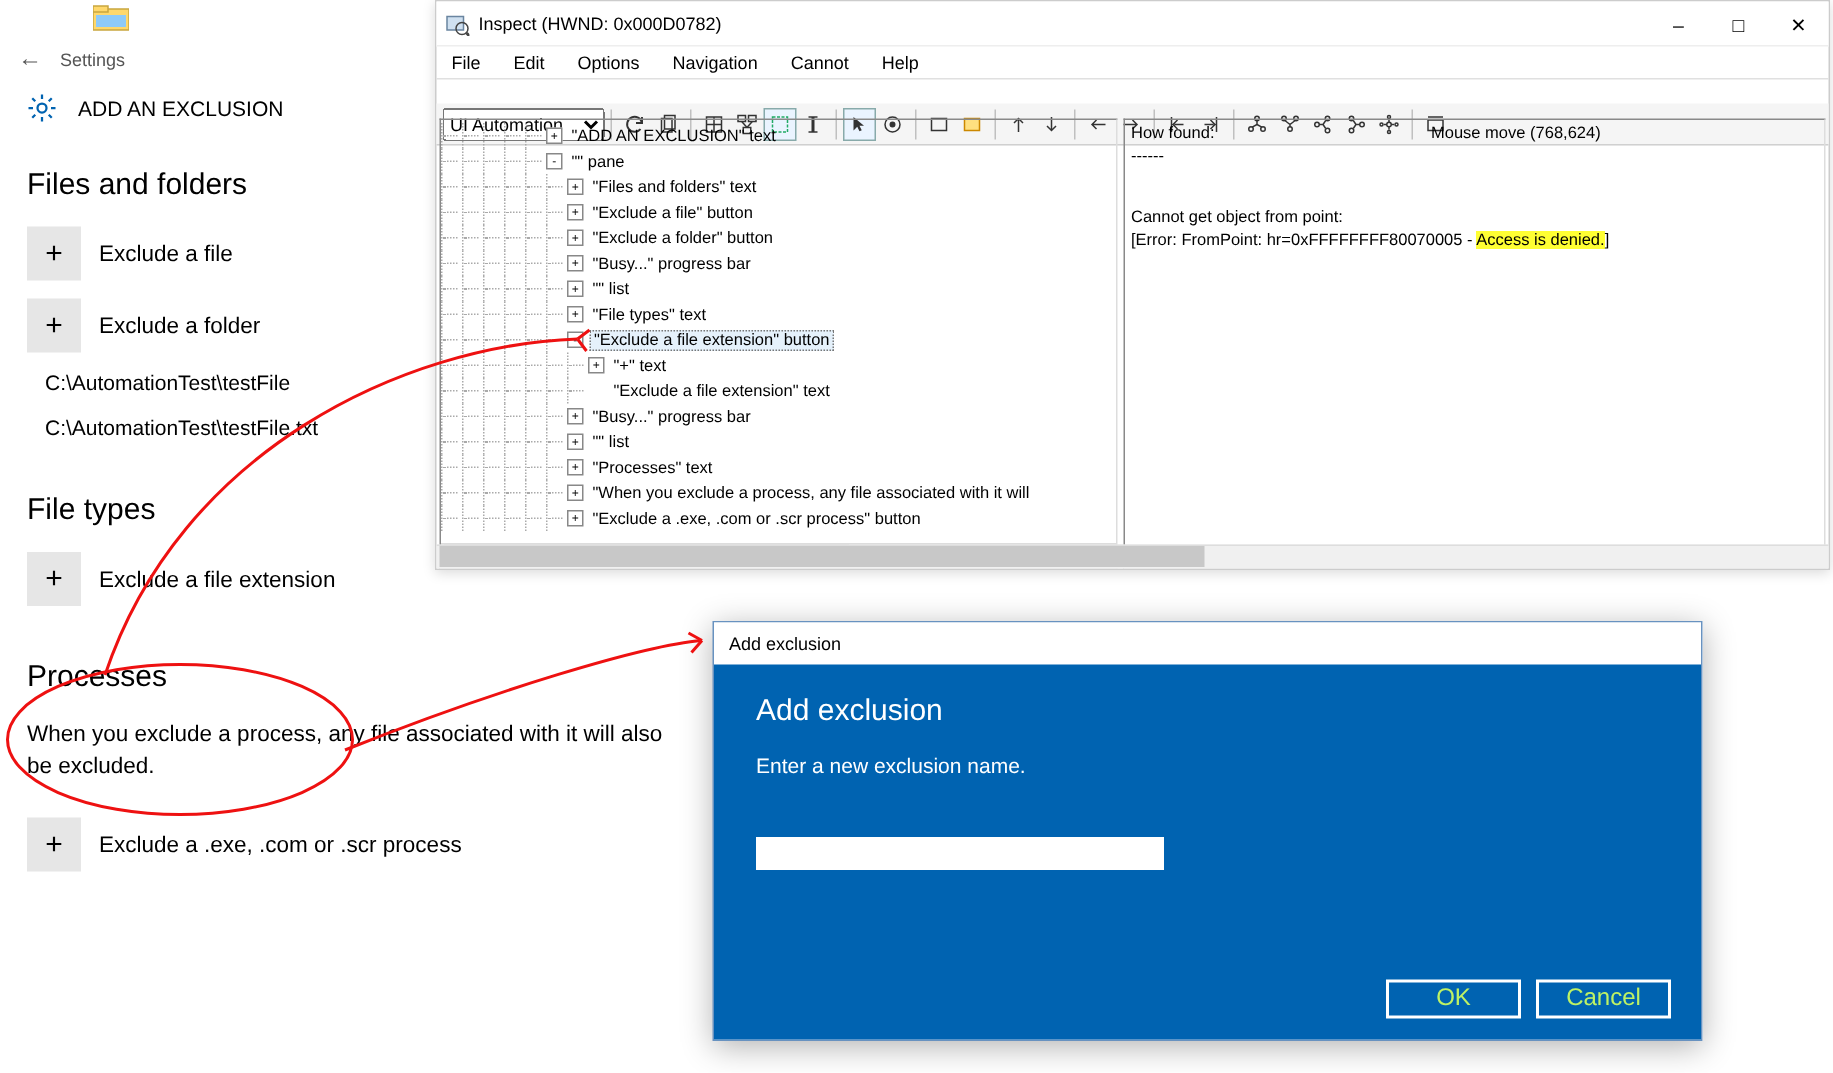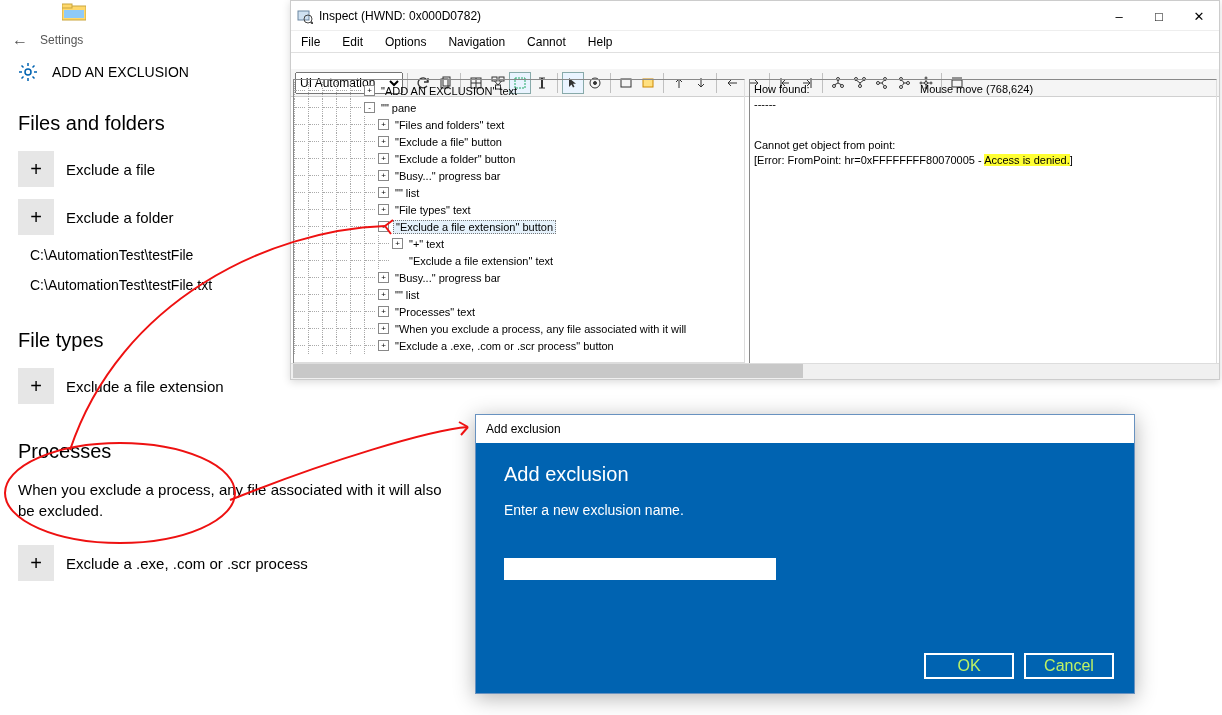--- a/index.html
+++ b/index.html
@@ -51,21 +51,21 @@
 .tree { font-size: 11px; padding: 2px 0; }
 .tree-row { white-space: nowrap; display: flex; align-items: center; height: 17px; }
 .expander { width: 11px; height: 11px; border: 1px solid #888; display: inline-flex; align-items: center; justify-content: center; font-size: 8px; line-height: 1; margin-right: 4px; background: #fff; cursor: pointer; }
 .dots { display: inline-block; border-left: 1px dotted #aaa; width: 14px; height: 17px; position: relative; }
 .dots::after { content: ""; position: absolute; top: 8px; left: 0; width: 10px; border-top: 1px dotted #aaa; }
 .tree-text { padding: 0 2px; }
 .tree-row.selected .tree-text { background: #e5f1fb; border: 1px dotted #777; }
 
 .hscroll { position: absolute; bottom: 0; left: 0; right: 0; height: 16px; background: #f0f0f0; border-top: 1px solid #ddd; }
 .hscroll .thumb { height: 14px; background: #c8c8c8; }
-.info-pane .info-label { display: inline-block; width: 166px; }
+.info-pane .info-label { display: inline-block; width: 200px; }
 .highlight { background: #ffff33; }
 
 
 .dialog { position: absolute; left: 475px; top: 414px; width: 660px; height: 280px; box-shadow: 0 4px 20px rgba(0,0,0,0.3); border: 1px solid #6892c0; }
 .dialog-titlebar { height: 28px; background: #fff; display: flex; align-items: center; padding: 0 10px; font-size: 12px; }
 .dialog-body { background: #0063B1; height: calc(100% - 28px); color: #fff; padding: 20px 28px; position: relative; }
 .dialog-body h2 { font-size: 20px; font-weight: 400; margin-bottom: 16px; }
 .dialog-body .sub { font-size: 14px; margin-bottom: 40px; }
 .dialog-body input { width: 272px; height: 22px; border: 1px solid #fff; background: #fff; padding: 0 4px; font-size: 13px; }
 .dialog-buttons { position: absolute; right: 20px; bottom: 14px; display: flex; gap: 10px; }

